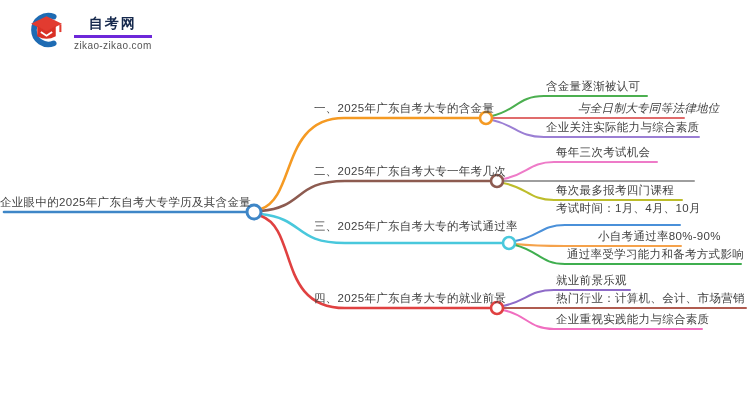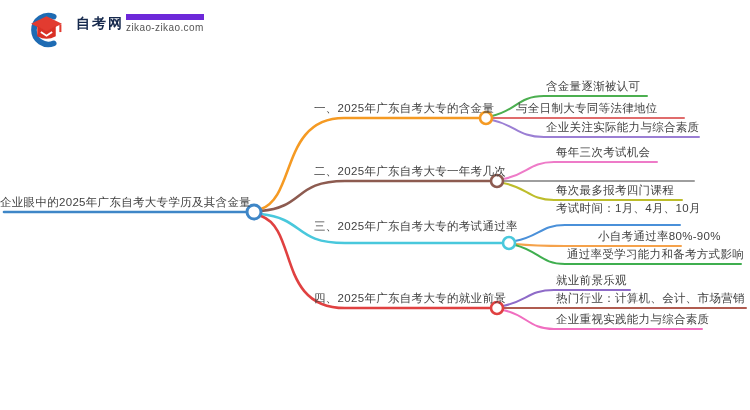--- a/index.html
+++ b/index.html
@@ -13,23 +13,23 @@
   .w3{stroke-width:2.6;}
   .w2{stroke-width:2;}
   .node-circle{fill:#ffffff;}
   .lbl{
     position:absolute;font-size:11.5px;line-height:14px;color:#3f3f3f;
     white-space:nowrap;letter-spacing:0.3px;
   }
   .root-lbl{left:0;top:195px;width:246px;text-align:right;}
   
   .logo{position:absolute;left:28px;top:11px;display:flex;align-items:flex-start;}
-  .logo-text{margin-left:9px;display:flex;flex-direction:row;align-items:center;}
+  .logo-text{margin-left:9px;display:flex;flex-direction:column;align-items:center;}
   .logo-name{font-size:14px;font-weight:bold;color:#16294d;letter-spacing:2px;padding:4px 2px 2px 2px;}
-  .logo-url{font-size:10px;color:#555;letter-spacing:0.4px;border-top:6px solid #6d28d9;padding-top:2px;}
+  .logo-url{font-size:10px;color:#555;letter-spacing:0.4px;border-top:3px solid #6d28d9;padding-top:2px;}
 </style>
 </head>
 <body>
 
 <div class="stage">
 
   <svg class="map" width="750" height="410" viewBox="0 0 750 410">
 
     <path class="ln w3" d="M4 212 H247" stroke="#3e86c7"></path>
 
@@ -61,21 +61,21 @@
   </svg>
 
   <div class="lbl root-lbl">企业眼中的2025年广东自考大专学历及其含金量</div>
 
   <div class="lbl" style="left:314px;top:101px;">一、2025年广东自考大专的含金量</div>
   <div class="lbl" style="left:314px;top:164px;">二、2025年广东自考大专一年考几次</div>
   <div class="lbl" style="left:314px;top:219px;">三、2025年广东自考大专的考试通过率</div>
   <div class="lbl" style="left:314px;top:291px;">四、2025年广东自考大专的就业前景</div>
 
   <div class="lbl" style="left:546px;top:79px;">含金量逐渐被认可</div>
-  <div class="lbl" style="left:516px;top:101px;">与全日制大专同等法律地位</div>
+  <div class="lbl" style="left:578px;top:101px;font-style:italic;">与全日制大专同等法律地位</div>
   <div class="lbl" style="left:546px;top:120px;">企业关注实际能力与综合素质</div>
 
   <div class="lbl" style="left:556px;top:145px;">每年三次考试机会</div>
   <div class="lbl" style="left:556px;top:164px;margin-top:37px;">考试时间：1月、4月、10月</div>
   <div class="lbl" style="left:556px;top:183px;text-align:right;">每次最多报考四门课程</div>
 
   <div class="lbl" style="left:598px;top:229px;">小自考通过率80%-90%</div>
   <div class="lbl" style="left:567px;top:247px;">通过率受学习能力和备考方式影响</div>
 
   <div class="lbl" style="left:556px;top:273px;">就业前景乐观</div>

